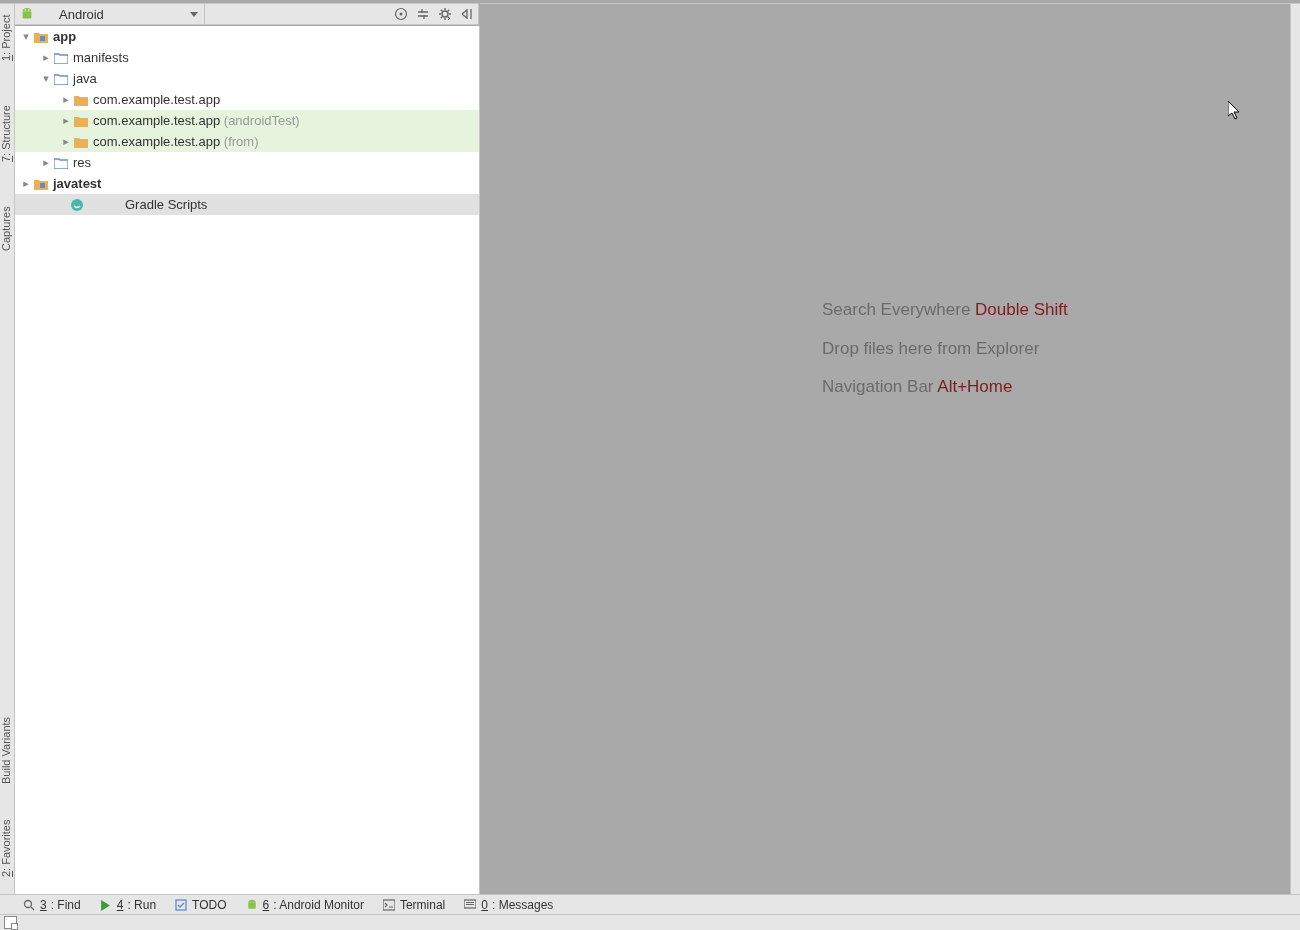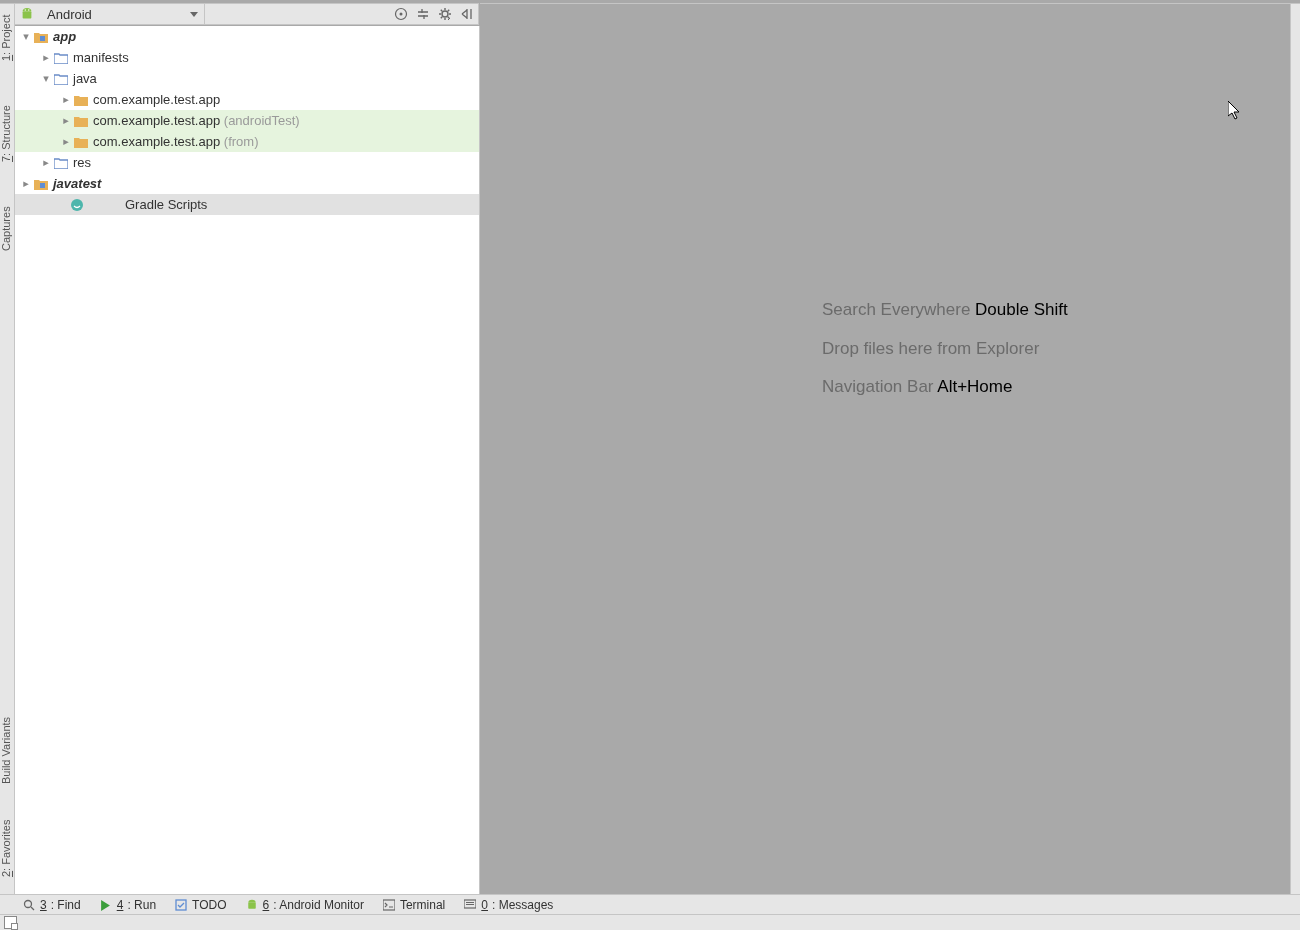--- a/index.html
+++ b/index.html
@@ -49,21 +49,21 @@
   background: #e6e6e6;
   border: 1px solid #c5c5c5;
   border-left: none;
   display: flex;
   align-items: center;
   box-sizing: border-box;
 }
 #proj-view-selector {
   display: flex;
   align-items: center;
-  gap: 8px;
+  gap: 20px;
   width: 190px;
   height: 100%;
   padding: 0 4px;
   border-right: 1px solid #c5c5c5;
   box-sizing: border-box;
   position: relative;
 }
 #proj-view-selector .dd-arrow {
   margin-left: auto;
   margin-right: 2px;
@@ -100,21 +100,21 @@
   flex: 0 0 14px;
 }
 .node-ico {
   width:16px; height:16px; flex:0 0 16px;
   margin-right:4px;
   display:flex; align-items:center; justify-content:center;
 }
 .node-ico svg { display:block; }
 .tree-row .lbl { }
 .tree-row .suffix { color:#9a9a9a; }
-.tree-row.bold .lbl { font-weight:600;font-style:italic; }
+.tree-row.bold .lbl { font-weight:600; }
 .row-hl { background:#e6f4de; }   
 .row-sel { background:#e1e1e1; }  
 
 
 #editor {
   position: absolute;
   left: 480px;
   top: 3px;
   width: 810px;
   height: 891px;
@@ -122,21 +122,21 @@
   border-top: 1px solid #c5c5c5;
 }
 #editor-hints {
   position: absolute;
   left: 342px;
   top: 287px;
   font-size: 17px;
   line-height: 38.5px;
   color: #6b6b6b;
 }
-#editor-hints .key { color: #000000; }
+#editor-hints .key { color: #7f1d1d; }
 
 
 #right-tab-strip {
   position: absolute;
   right: 0;
   top: 3px;
   width: 9px;
   height: 891px;
   background: #e6e6e6;
   border-left: 1px solid #c5c5c5;

